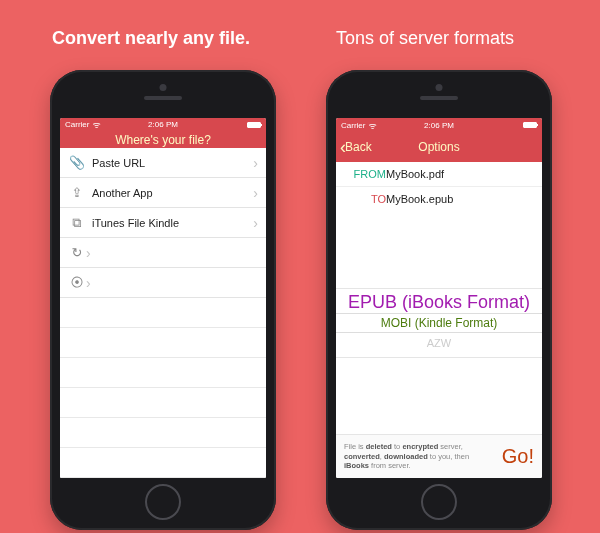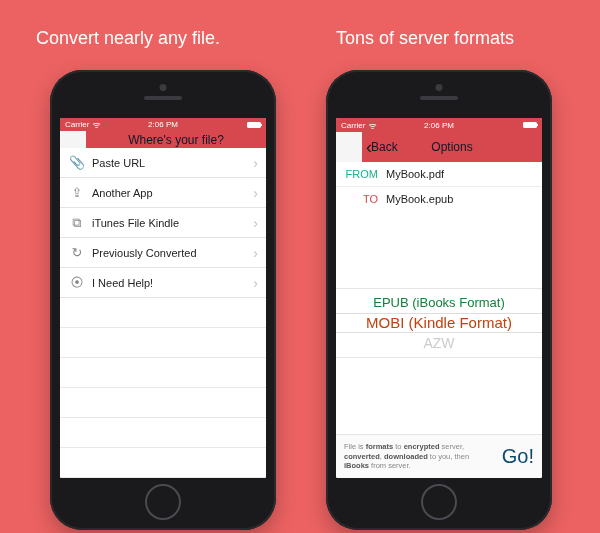--- a/index.html
+++ b/index.html
@@ -10,21 +10,21 @@
     position: relative;
     overflow: hidden;
   }
   .caption {
     position: absolute;
     color: #fff;
     font-size: 18px;
     font-weight: 300;
     top: 28px;
   }
-  .caption.left { left: 36px; }
+  .caption.left { left: 52px; font-weight: bold; }
   .caption.right { left: 336px; }
 
   .phone {
     position: absolute;
     width: 226px;
     height: 460px;
     top: 70px;
     background: #1a1a1d;
     border-radius: 32px;
     box-shadow: 0 8px 20px rgba(0,0,0,0.25), inset 0 0 0 2px #2a2a2d;
@@ -76,28 +76,27 @@
   .statusbar .sb-left, .statusbar .sb-right { display:flex; align-items:center; gap:3px;}
   .sb-center { position:absolute; left:50%; transform:translateX(-50%); font-weight:400;}
   .wifi-icon { font-size: 9px; }
   .batt { width:14px; height:6px; border:1px solid #fff; border-radius:1px; position:relative;}
   .batt::after { content:""; position:absolute; right:-2px; top:1px; width:1px; height:2px; background:#fff;}
   .batt-fill { background:#fff; height:100%; width:100%;}
 
   .navbar {
     height: 30px;
     background: #d7484e;
-    color: #0f172a;
+    color: #fef9c3;
     display: flex;
     align-items: center;
     justify-content: center;
     position: relative;
     font-size: 12px;
     font-weight: 500;
-    margin-left: 26px;
   }
   .navbar .back {
     position: absolute; left: 4px;
     display: flex; align-items: center;
     font-size: 12px; font-weight:400;
   }
   .navbar .back .chev { font-size: 18px; line-height:1; margin-right:-1px;}
 
   .content { flex: 1; background: #f0f0f0; display:flex; flex-direction:column;}
   .list { background: #fff; }
@@ -111,52 +110,52 @@
   }
   .row .ico { width: 18px; display:flex; justify-content:center; color:#888; font-size:13px;}
   .row .lbl { flex:1; padding-left: 6px; }
   .row .chev-r { color:#c3c3c3; font-size:14px;}
   .empty-rows .erow {
     height: 30px; border-bottom: 1px solid #e8e8e8; background:#fff;
   }
 
   
   .kv { display:flex; height:24px; align-items:center; font-size:11px; padding: 0 8px; background:#fff;}
-  .kv .k { width: 42px; text-align:right; padding-right:8px;}
+  .kv .k { width: 42px; text-align:right; padding-right:0;}
   .kv .k.from { color:#1db089; font-weight:500;}
   .kv .k.to { color:#d7484e; font-weight:500;}
   .kv .v { color:#222;}
   .kvsep { height:1px; background:#eee;}
   
   .picker {
     background:#fff;
     border-top:1px solid #e5e5e5;
     border-bottom:1px solid #e5e5e5;
     height: 70px;
     position: relative;
     display:flex; flex-direction:column; justify-content:center; align-items:center;
     overflow:hidden;
   }
-  .picker .pline { font-size: 13px; color:#15803d; height:20px; display:flex; align-items:center;}
-  .picker .pline.fade1 { color:#c2410c; font-size:15px;}
-  .picker .pline.fade2 { color:#ccc; font-size:14px;}
+  .picker .pline { font-size: 18px; color:#a21caf; height:20px; display:flex; align-items:center;}
+  .picker .pline.fade1 { color:#4d7c0f; font-size:12px;}
+  .picker .pline.fade2 { color:#ccc; font-size:11px;}
   .picker::before, .picker::after {
     content:""; position:absolute; left:0; right:0; height:1px; background:#ddd;
   }
   .picker::before { top: 24px;}
   .picker::after { bottom: 24px;}
 
   .footer {
     height: 44px; background:#fafafa; border-top:1px solid #e5e5e5;
     display:flex; align-items:center; padding: 0 8px;
   }
   .footer .note { flex:1; font-size:7.5px; color:#888; line-height:1.3;}
   .footer .note b { color:#555; font-weight:600;}
   .footer .go {
-    color:#0c4a6e; font-size:20px; font-weight:400; padding-left:6px;
+    color:#c2410c; font-size:20px; font-weight:400; padding-left:6px;
   }
 
   .spacer { flex:1; background:#fff;}
 </style>
 </head>
 <body>
 
 <div class="caption left">Convert nearly any file.</div>
 <div class="caption right">Tons of server formats</div>
 
@@ -191,26 +190,24 @@
           <span class="lbl">Another App</span>
           <span class="chev-r">›</span>
         </div>
         <div class="row">
           <span class="ico">⧉</span>
           <span class="lbl">iTunes File Kindle</span>
           <span class="chev-r">›</span>
         </div>
         <div class="row">
           <span class="ico">↻</span>
-          <span class="lbl">Previously Converted</span>
           <span class="chev-r">›</span>
         </div>
         <div class="row">
           <span class="ico">⦿</span>
-          <span class="lbl">I Need Help!</span>
           <span class="chev-r">›</span>
         </div>
       </div>
       <div class="empty-rows">
         <div class="erow"></div>
           <div class="erow"></div>
           <div class="erow"></div>
         <div class="erow"></div>
           <div class="erow"></div>
           <div class="erow"></div>
@@ -255,20 +252,20 @@
       </div>
       <div class="spacer"></div>
       <div class="picker">
         <div class="pline">EPUB (iBooks Format)</div>
         <div class="pline fade1">MOBI (Kindle Format)</div>
         <div class="pline fade2">AZW</div>
       </div>
       <div class="spacer"></div>
       <div class="footer">
         <div class="note">
-          <span>File is </span><b>formats</b><span> to </span><b>encrypted</b><span> server, </span><b>converted</b><span>, </span><b>downloaded</b><span> to you, then </span><b>iBooks</b><span> from server.</span>
+          <span>File is </span><b>deleted</b><span> to </span><b>encrypted</b><span> server, </span><b>converted</b><span>, </span><b>downloaded</b><span> to you, then </span><b>iBooks</b><span> from server.</span>
         </div>
         <div class="go">Go!</div>
       </div>
     </div>
   </div>
   <div class="home"></div>
 </div>
 
 </body></html>

